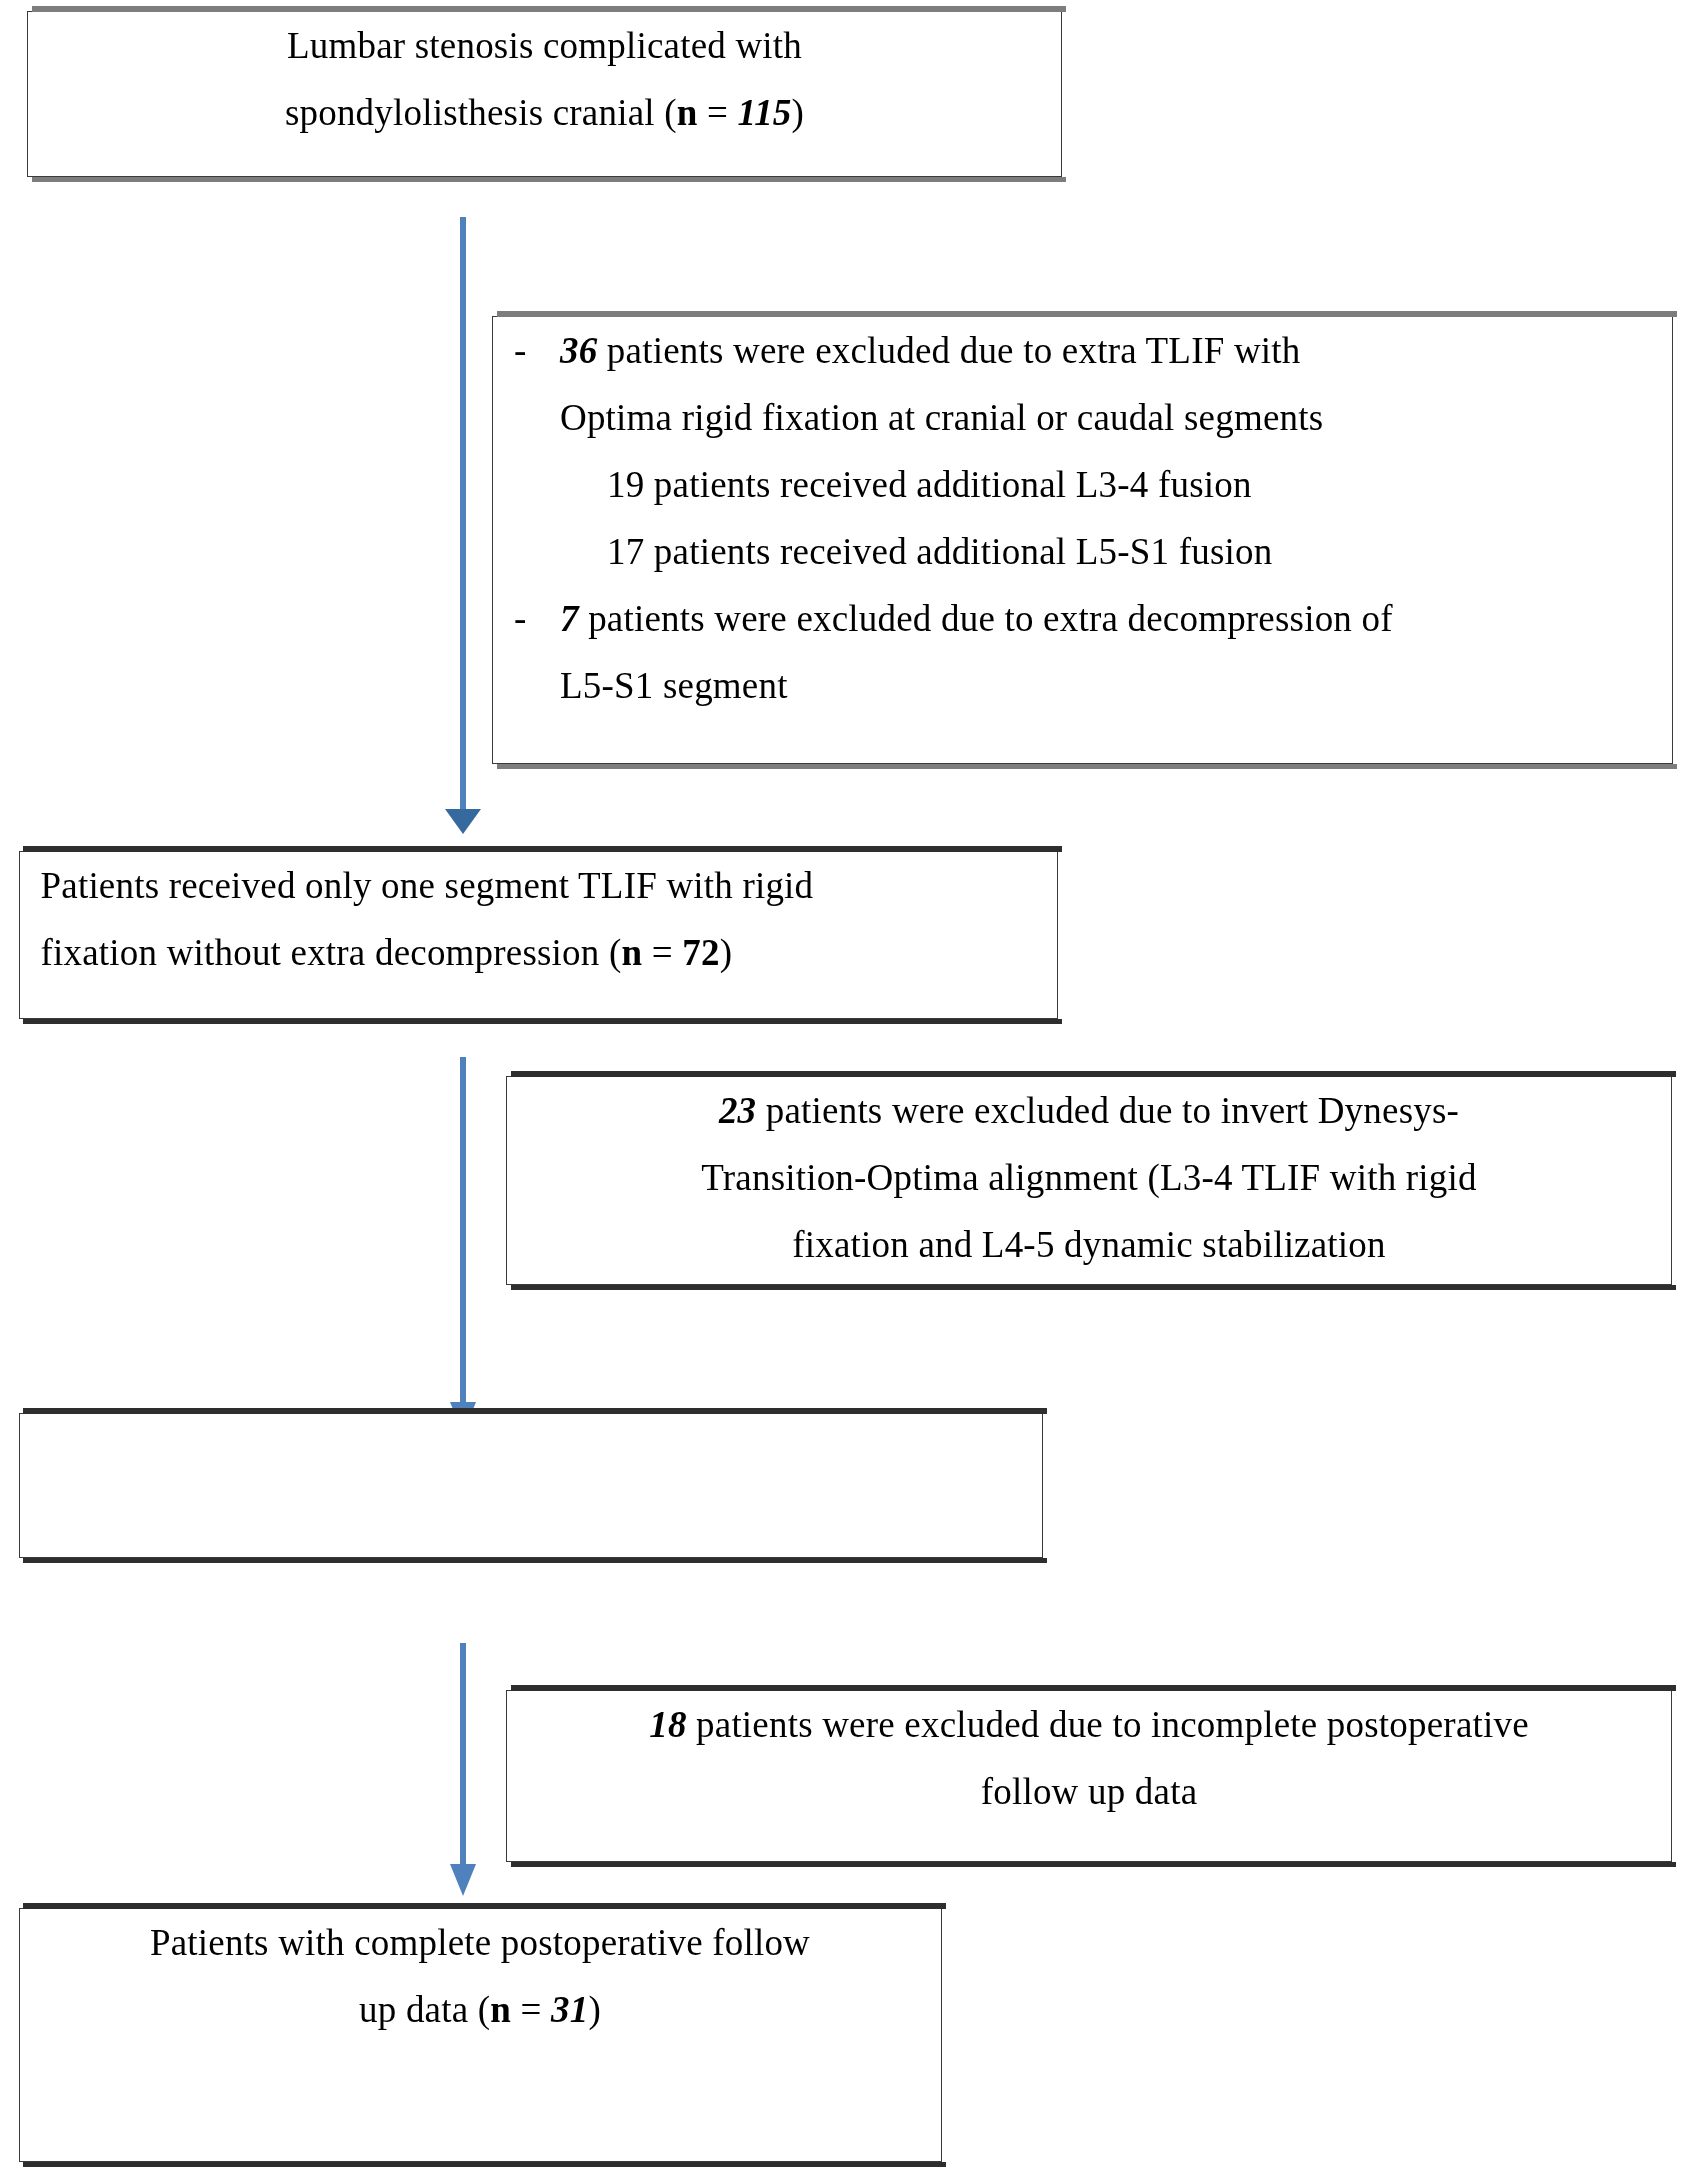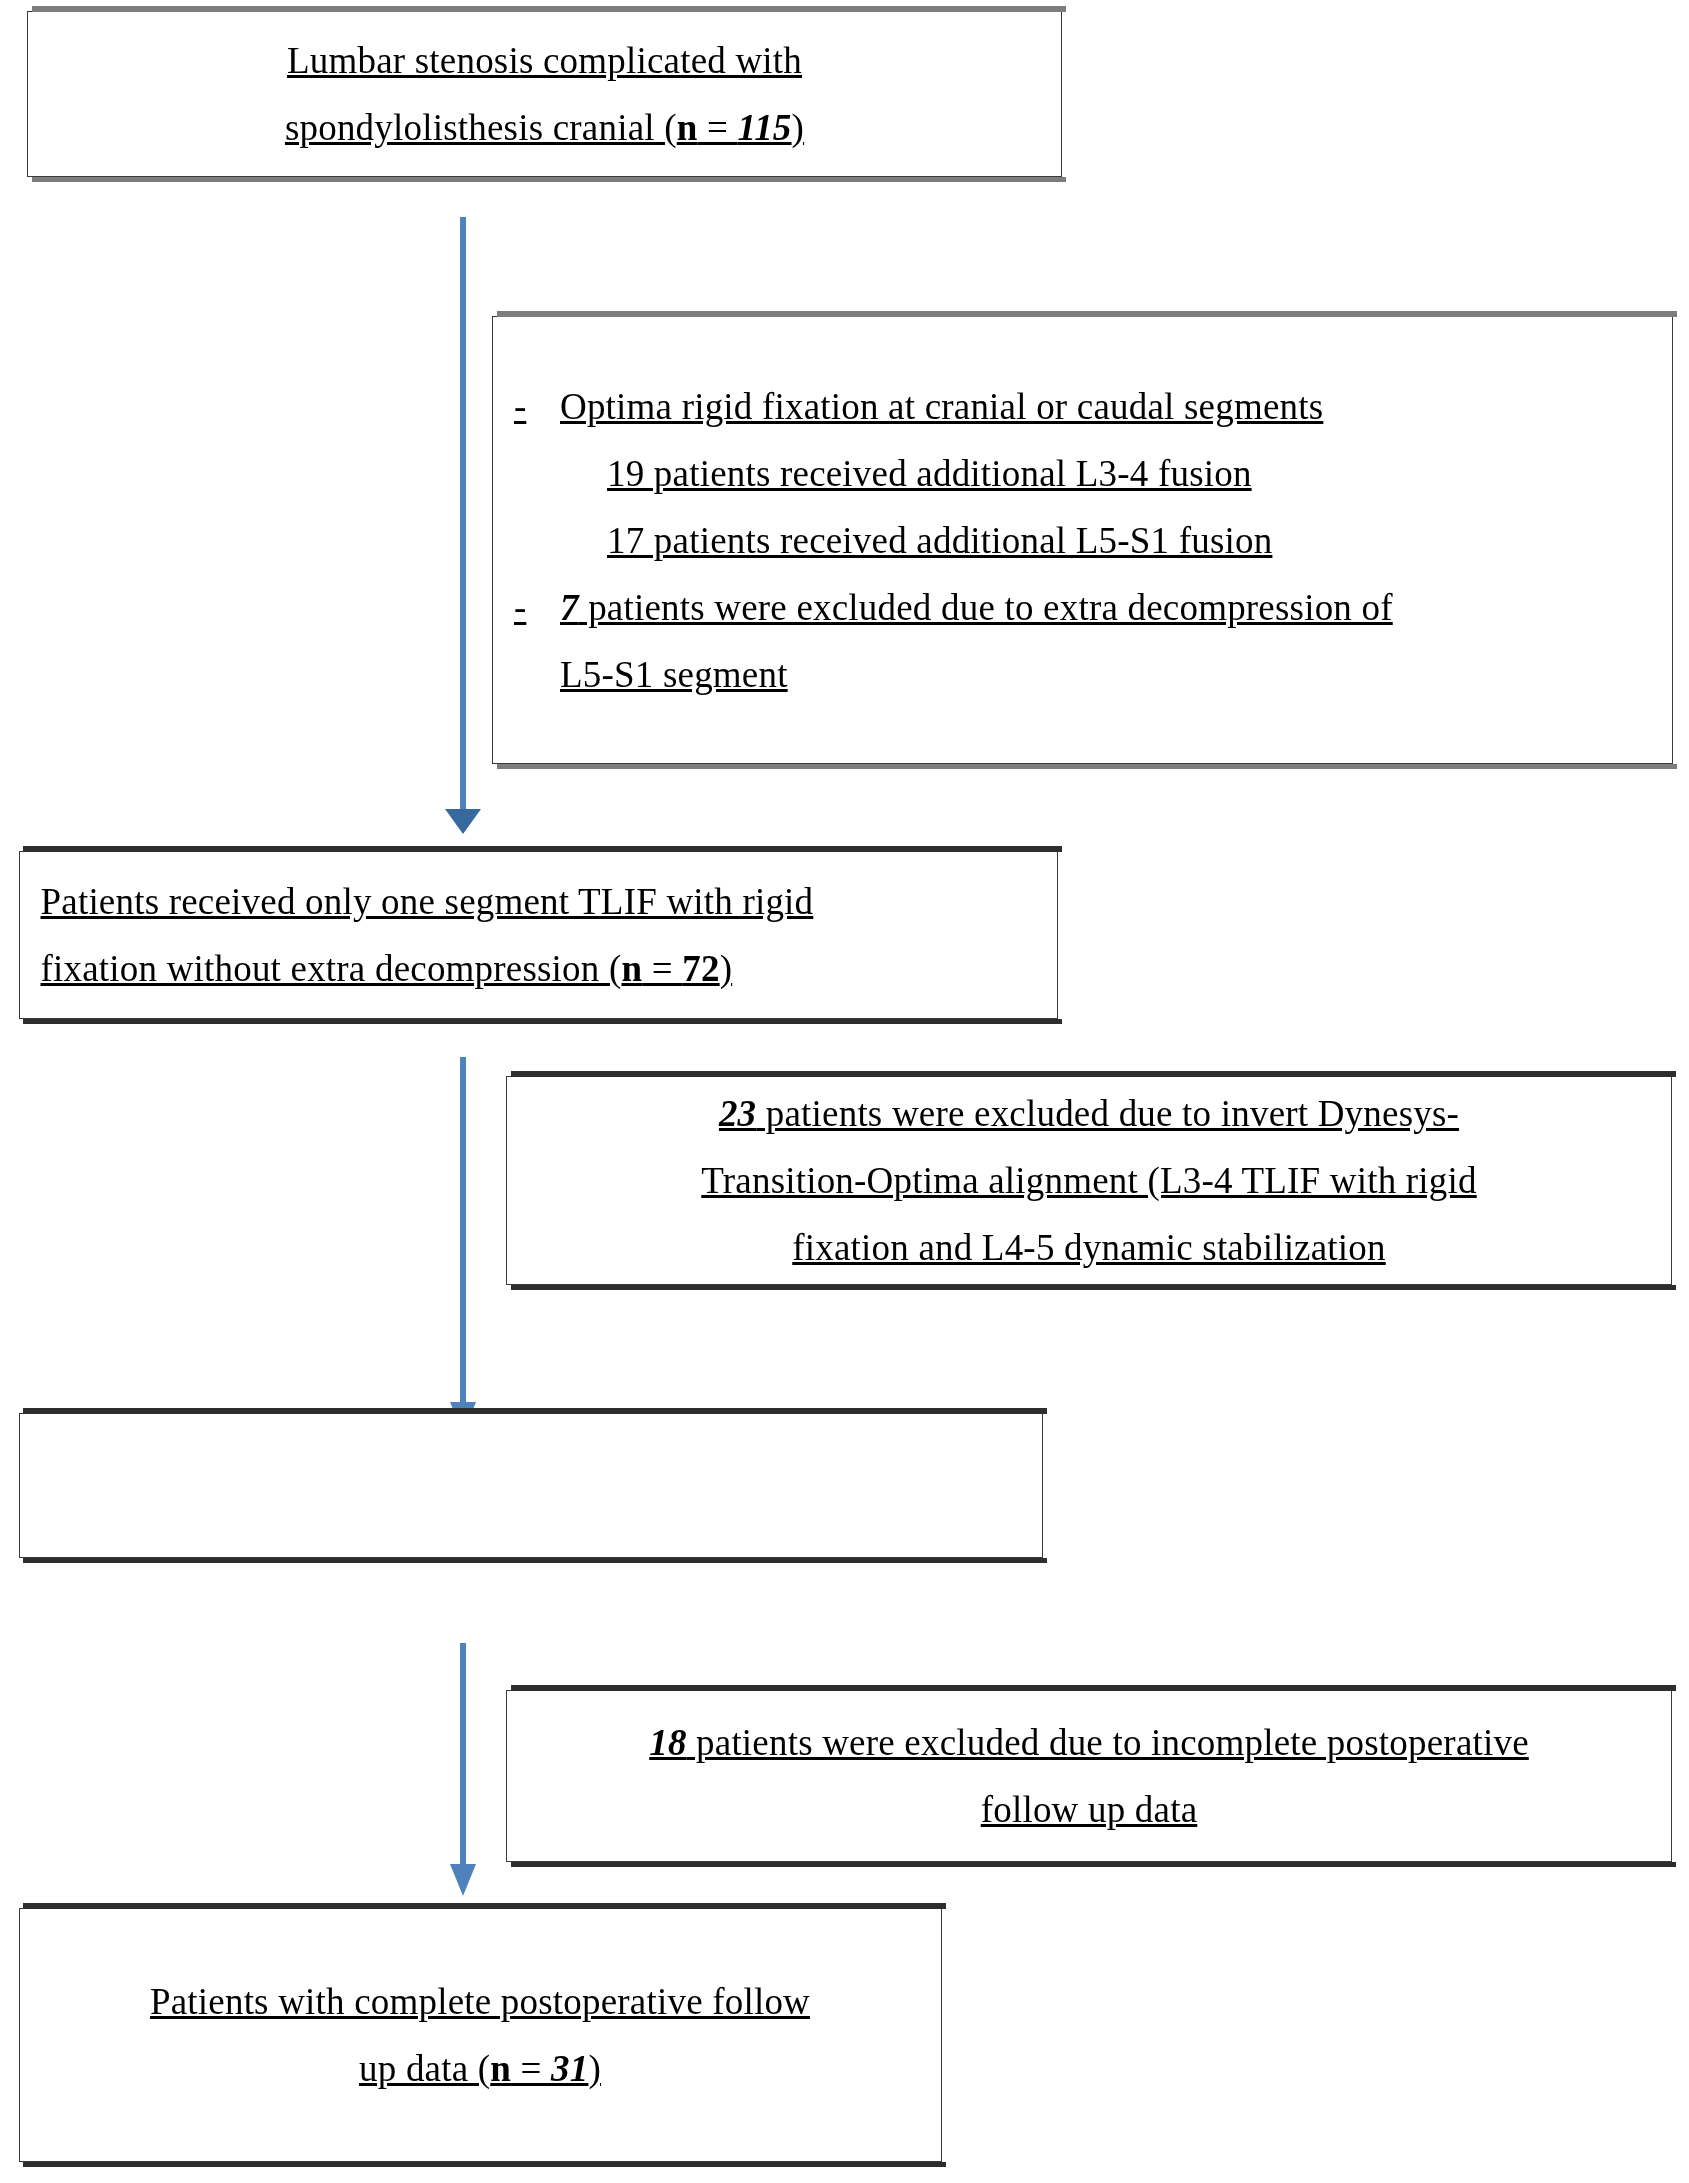--- a/index.html
+++ b/index.html
@@ -17,22 +17,21 @@
   }
 
   
   .fbox {
     position: absolute;
     box-sizing: border-box;
     background: #ffffff;
     border: 1.9px solid #3a3a3a;
     display: flex;
     flex-direction: column;
-    justify-content: center;
-    text-decoration: underline;
+    justify-content: flex-start;
   }
   
   .fbox::before {
     content: "";
     position: absolute;
     left: 3.7px;
     right: -5px;
     top: -5.6px;
     height: 5.6px;
     background: #7d7d7d;
@@ -123,20 +122,21 @@
     <div class="ln ctr"><span>spondylolisthesis cranial (</span><b class="n">n</b><span> = </span><i class="v">115</i><span>)</span></div>
   </div>
 </div>
 
 <div class="fbox" style="left:492px; top:316px; width:1181px; height:448px;">
   <div class="lines">
 
     <div class="bul">
       <span class="dash">-</span>
       <span class="btxt">
+        <div class="ln lft"><i class="v">36</i><span> patients were excluded due to extra TLIF with</span></div>
         <div class="ln lft">Optima rigid fixation at cranial or caudal segments</div>
       </span>
     </div>
 
     <div class="ln lft indent">19 patients received additional L3-4 fusion</div>
     <div class="ln lft indent">17 patients received additional L5-S1 fusion</div>
 
     <div class="bul">
       <span class="dash">-</span>
       <span class="btxt">

